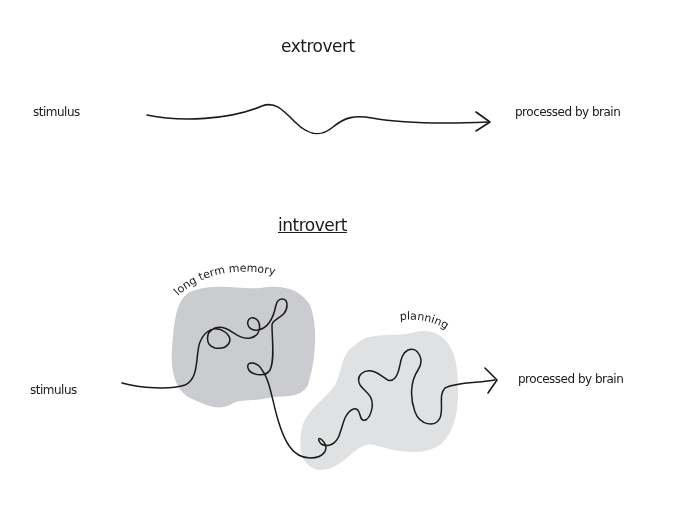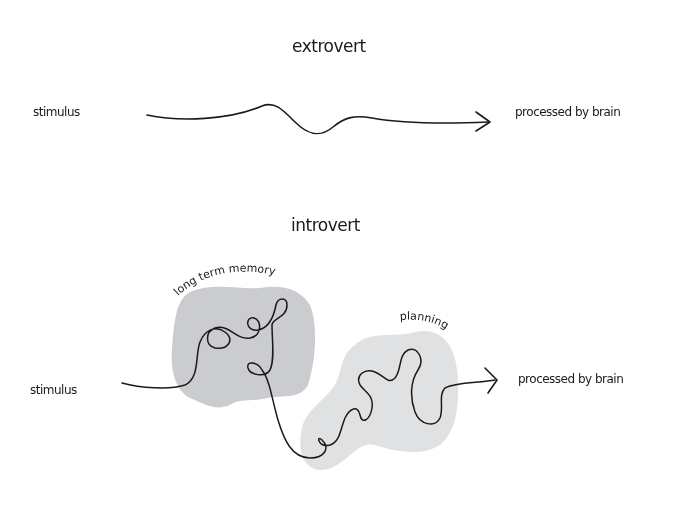--- a/index.html
+++ b/index.html
@@ -39,19 +39,19 @@
     <text font-family="DejaVu Sans, sans-serif" font-size="11" fill="#1a1a1a">
       <textPath href="#memArc" id="memText">long term memory</textPath>
     </text>
     <path id="planArc" d="M400 320 C 420 318, 440 322, 452 335" fill="none"></path>
     <text font-family="DejaVu Sans, sans-serif" font-size="11" fill="#1a1a1a">
       <textPath href="#planArc" id="planText">planning</textPath>
     </text>
   </svg>
 </div>
 
-<div class="label title" style="left:292px; top:36px;text-align:right;">extrovert</div>
+<div class="label title" style="left:281px; top:36px;text-align:right;">extrovert</div>
 <div class="label" style="left:33px; top:105px;">stimulus</div>
 <div class="label" style="left:515px; top:105px;">processed by brain</div>
 
-<div class="label title" style="left:291px; top:215px;">introvert</div>
+<div class="label title" style="left:278px; top:215px;text-decoration:underline;">introvert</div>
 <div class="label" style="left:30px; top:383px;">stimulus</div>
 <div class="label" style="left:518px; top:372px;">processed by brain</div>
 
 </body></html>

